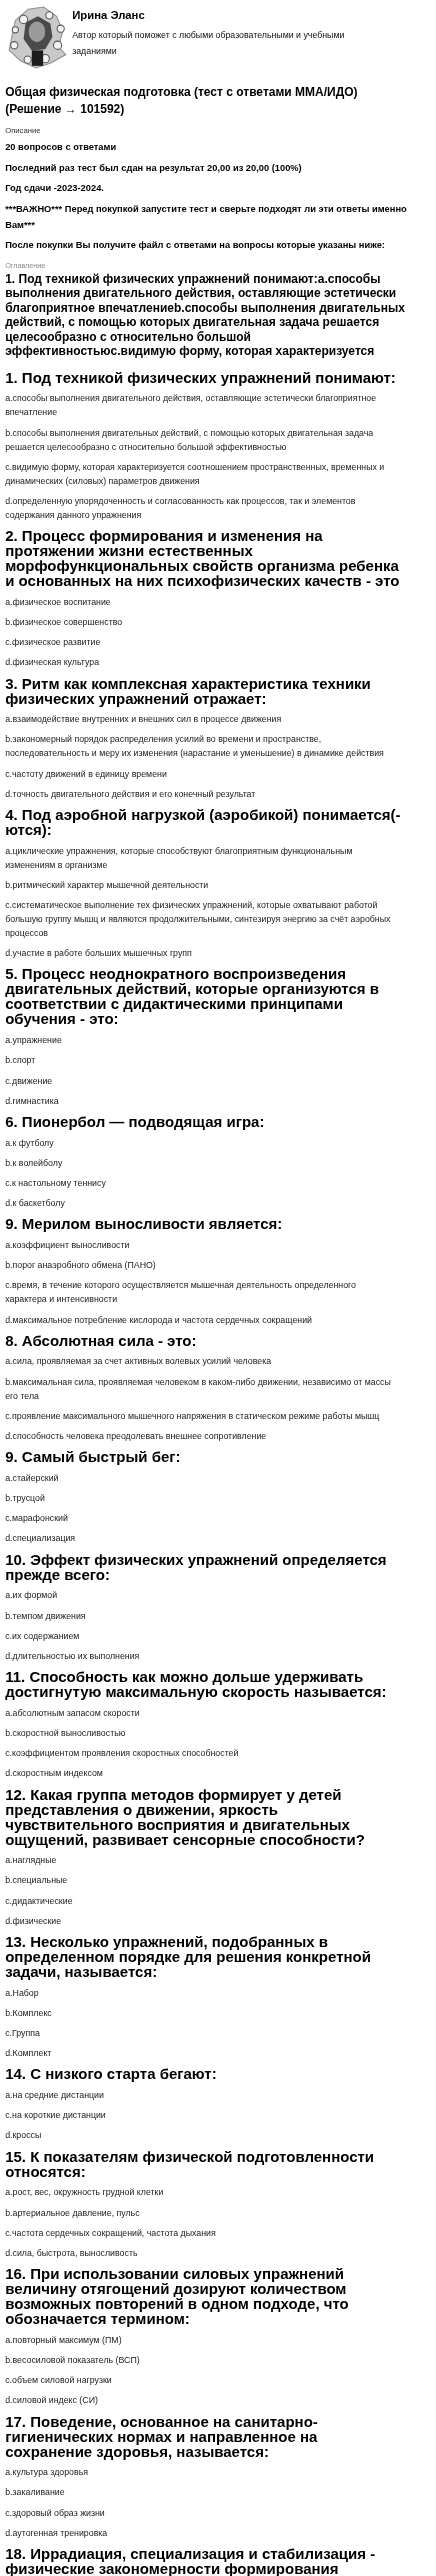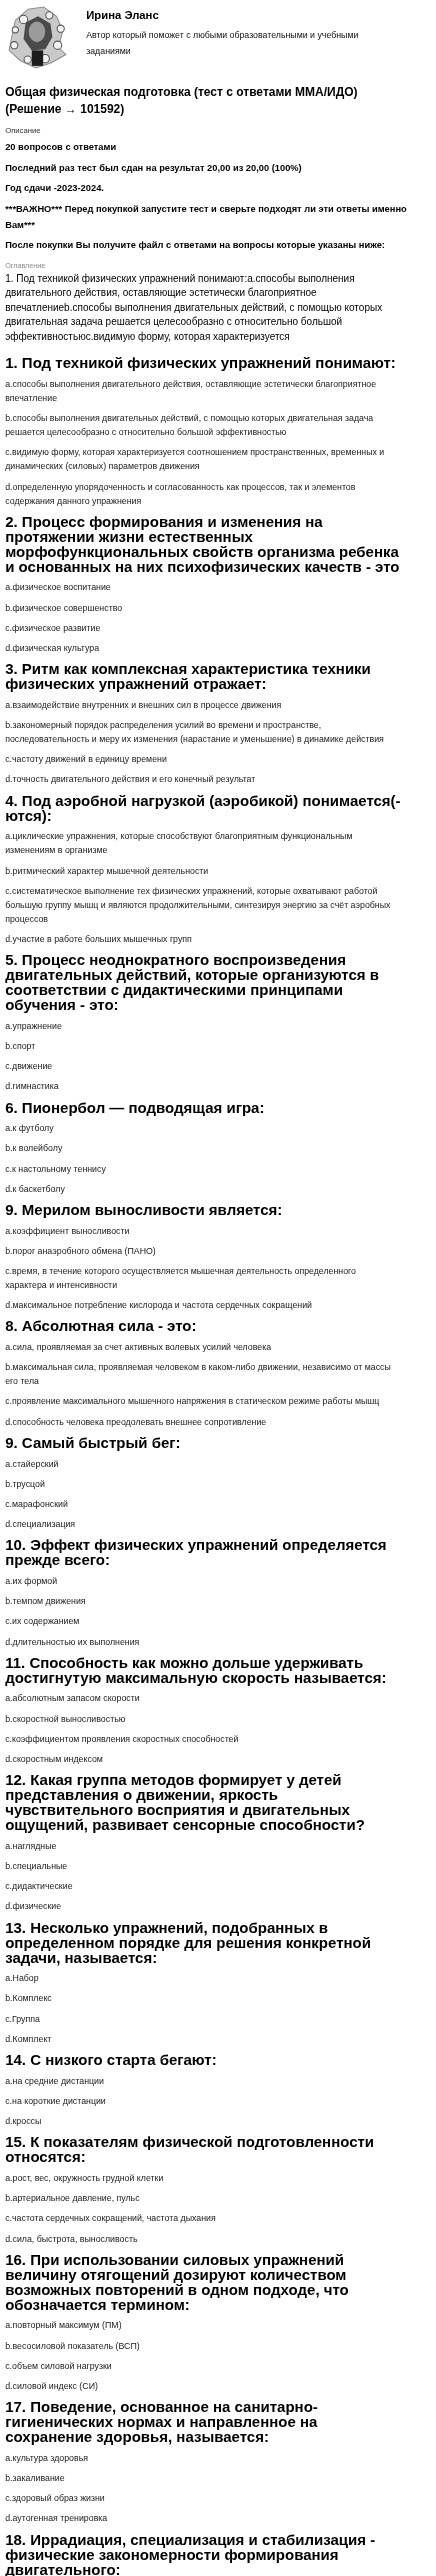--- a/index.html
+++ b/index.html
@@ -13,21 +13,21 @@
     width: 436px;
     min-height: 2762px;
     box-sizing: border-box;
     padding: 5.2px 6.2px 15.5px 5.2px;
     background: #ffffff;
   }
   
   .author-card {
     display: flex;
     align-items: flex-start;
-    gap: 15px;
+    gap: 1px;
     margin-bottom: 13.4px;
   }
   .avatar {
     width: 66px;
     height: 65px;
     flex: 0 0 auto;
   }
   .author-info { padding-top: 4.1px; }
   .author-name {
     font-size: 11.3px;
@@ -62,22 +62,22 @@
     color: #000;
     max-width: 402px;
     margin: 0 0 5.2px 0;
   }
   .toc-label {
     font-size: 7.2px;
     color: #8a8a8a;
     margin: 7.2px 0 2.1px 0;
   }
   .toc-preview {
-    font-size: 10px;
-    font-weight: 400;
+    font-size: 12px;
+    font-weight: 700;
     line-height: 14.4px;
     color: #000;
     max-width: 402px;
     margin: 0 0 11.3px 0;
   }
   
   .q {
     font-size: 15px;
     font-weight: 700;
     line-height: 15px;

